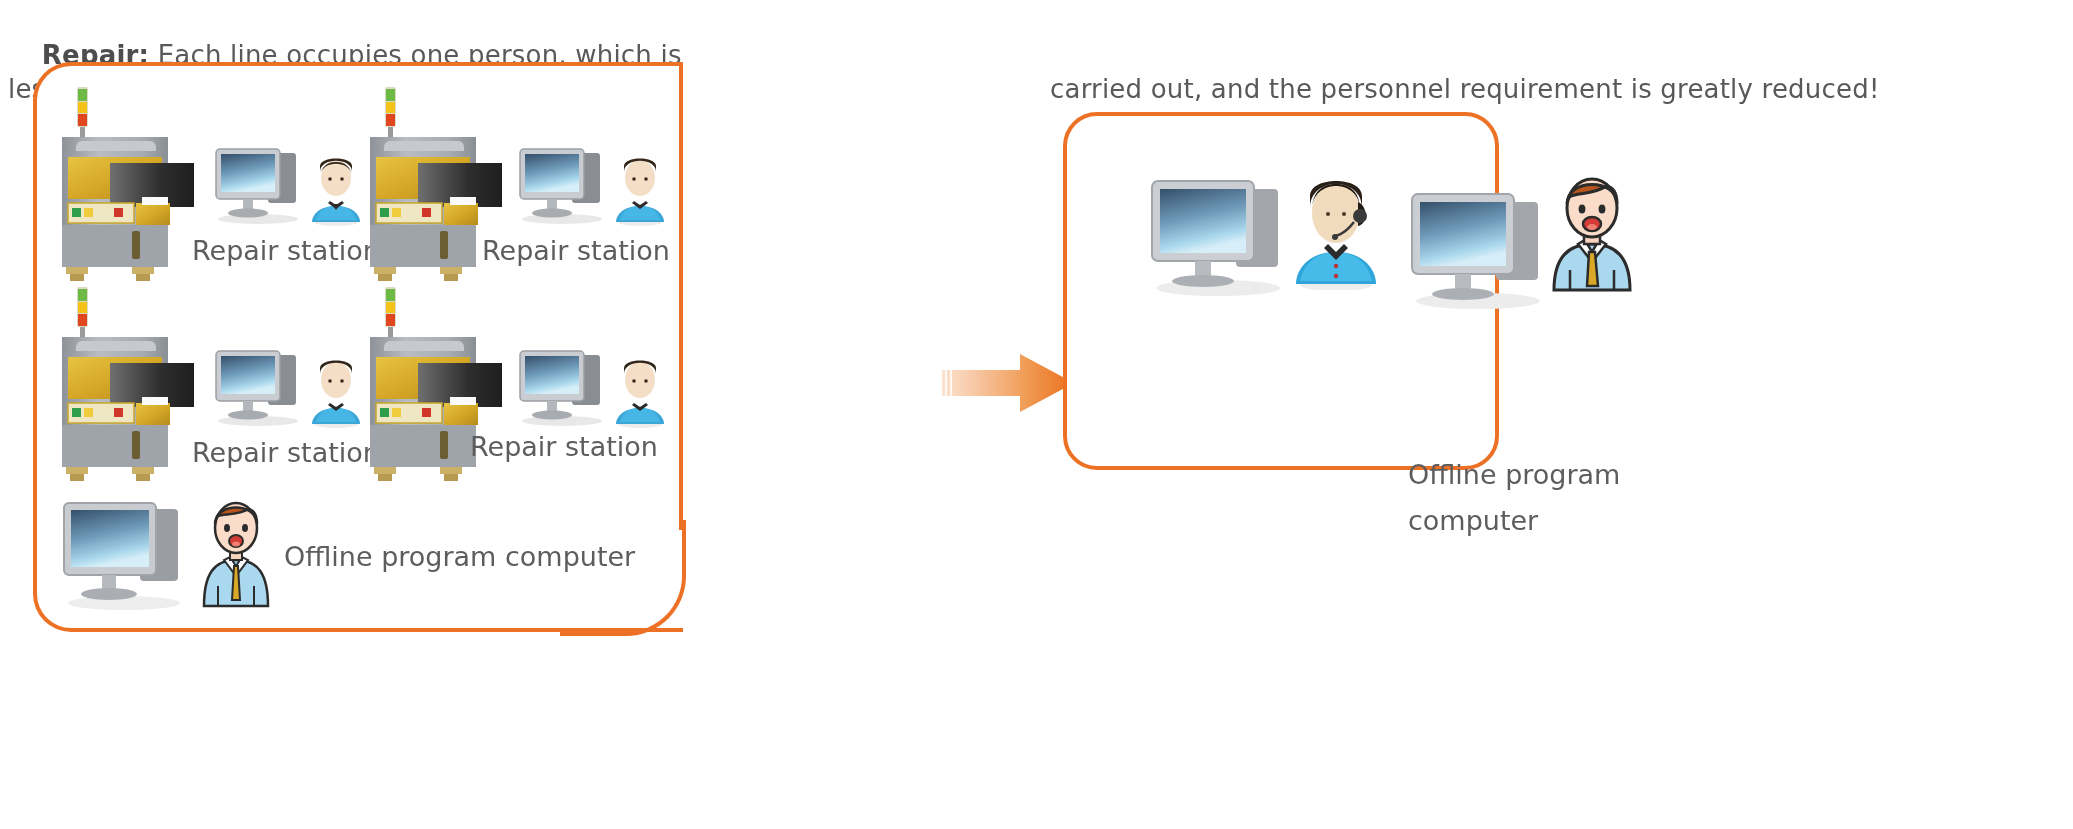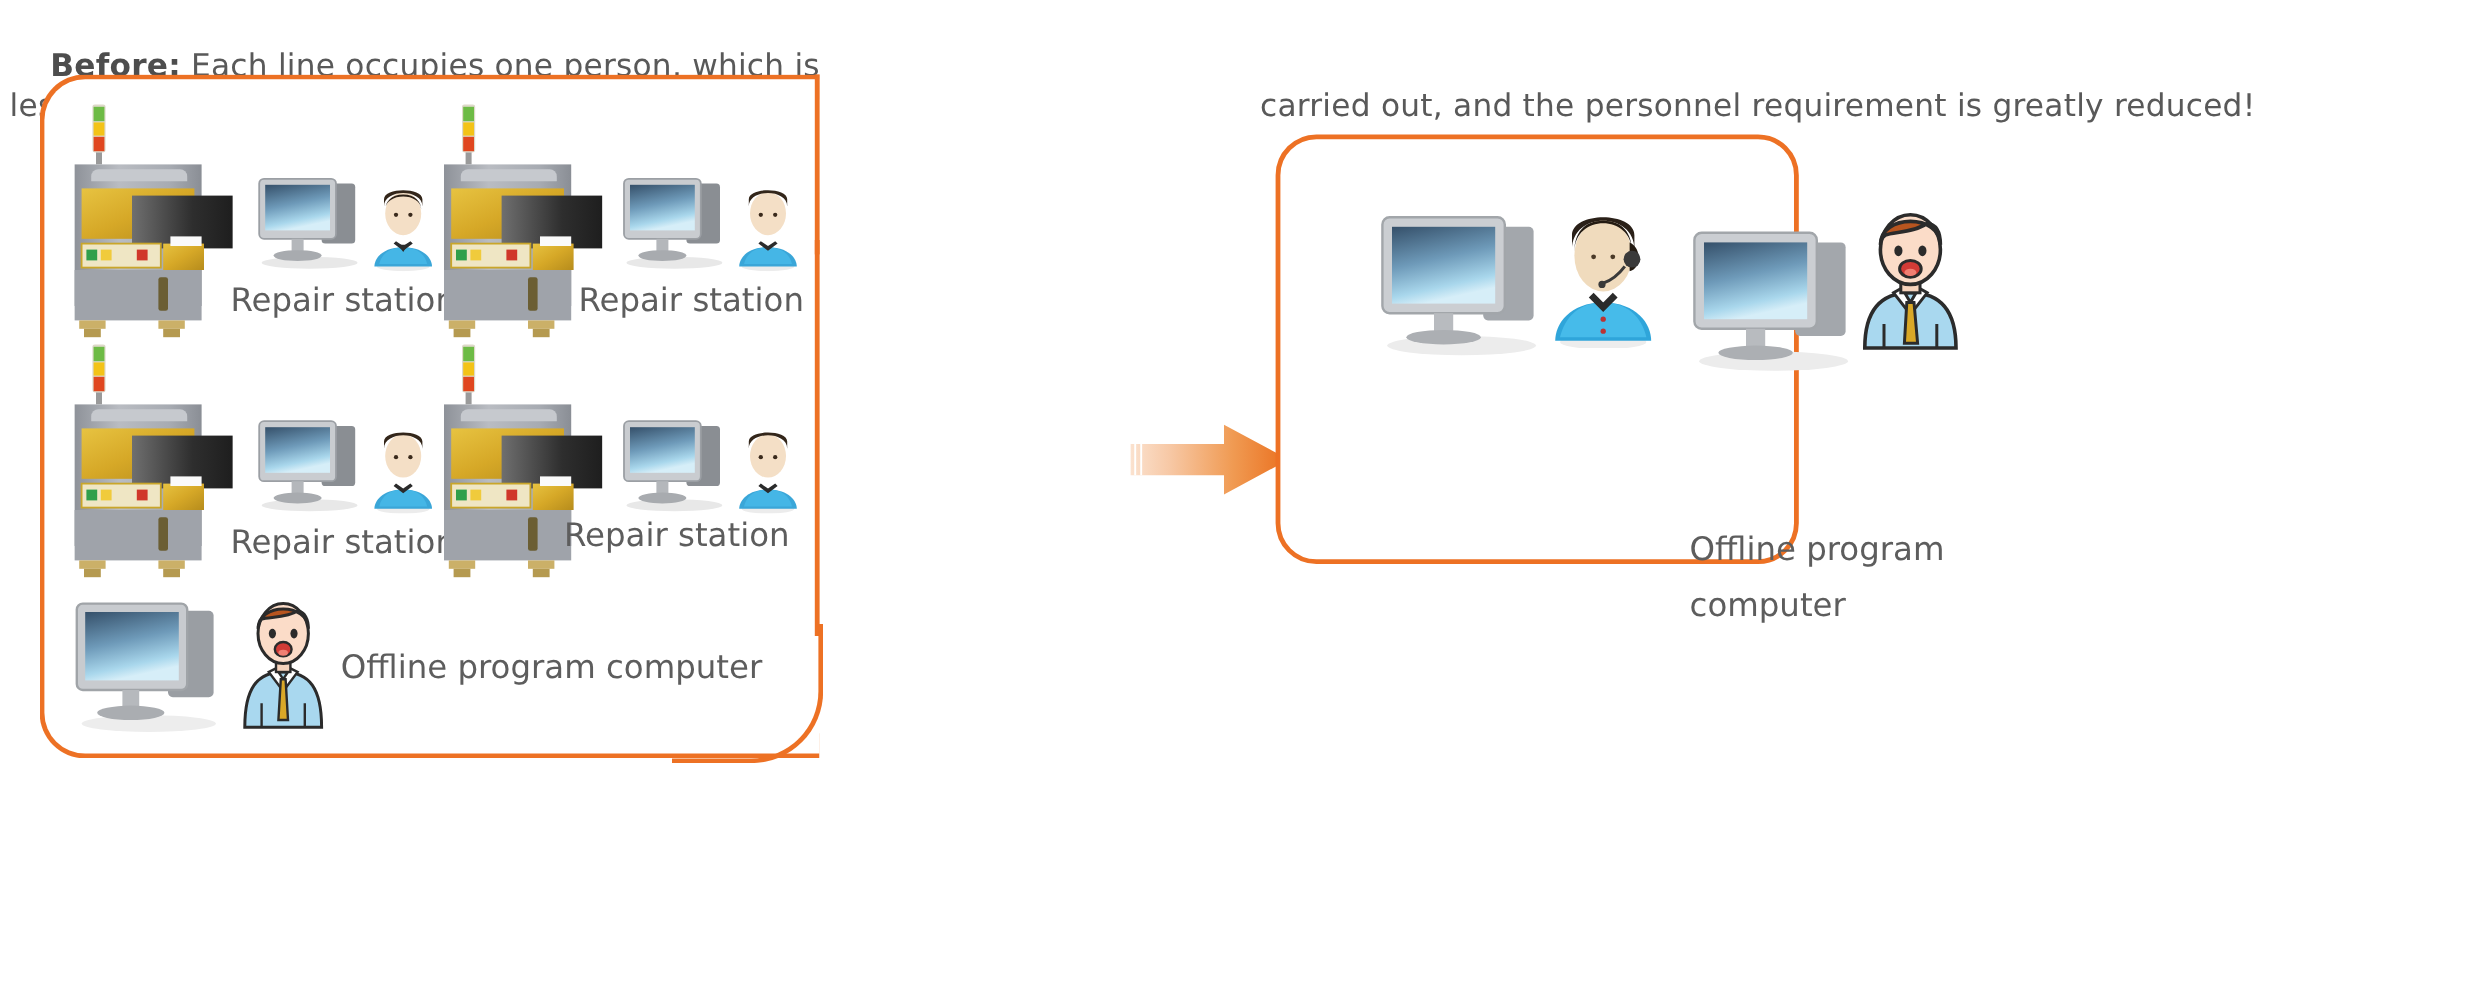--- a/index.html
+++ b/index.html
@@ -75,21 +75,21 @@
   .person { position: absolute; width: 56px; height: 78px; }
   .mon-xl { position: absolute; width: 150px; height: 122px; }
   .person-xl { position: absolute; width: 96px; height: 122px; }
 </style>
 </head>
 <body>
 
 <div id="stage">
 
   <div class="hdr" id="hdr-left">
-    <b>Before:</b><span> Each line occupies one person, which is less efficient!</span>
+    <b>Repair:</b><span> Each line occupies one person, which is less efficient!</span>
   </div>
 
   <div class="hdr" id="hdr-right">
     <span class="l2">carried out, and the personnel requirement is greatly reduced!</span>
   </div>
 
   <div class="obox" id="box-left"></div>
   <div id="box-left-rt"></div>
   <div id="box-left-re"></div>
   <div id="box-left-rc"></div>
@@ -391,16 +391,16 @@
     <line x1="26" y1="98" x2="26" y2="118" stroke="#2b2b2b" stroke-width="2.5"></line>
     <line x1="70" y1="98" x2="70" y2="118" stroke="#2b2b2b" stroke-width="2.5"></line>
     <rect x="40" y="58" width="16" height="14" fill="#f6d3bc" stroke="#2b2b2b" stroke-width="2.5"></rect>
     <ellipse cx="48" cy="36" rx="25" ry="29" fill="#fbdcc8" stroke="#2b2b2b" stroke-width="3"></ellipse>
     <path d="M23 32 C23 6 73 6 73 32 C73 22 70 15 62 14 C52 22 33 21 27 24 C24 26 23 29 23 32z" fill="#b8551f" stroke="#2b2b2b" stroke-width="3"></path>
     <ellipse cx="38" cy="37" rx="3.4" ry="4.5" fill="#2b2b2b"></ellipse>
     <ellipse cx="58" cy="37" rx="3.4" ry="4.5" fill="#2b2b2b"></ellipse>
     <ellipse cx="48" cy="52" rx="9" ry="7" fill="#d23b36" stroke="#2b2b2b" stroke-width="2.5"></ellipse>
     <ellipse cx="48" cy="55" rx="5" ry="3" fill="#f07f72"></ellipse>
   </svg>
-  <div class="cap" style="left:1408px; top:436px; width:240px; line-height:46px;">Offline program
+  <div class="cap" style="left:1408px; top:452px; width:240px; line-height:46px;">Offline program
 computer</div>
 
 </div>
 
 </body></html>

